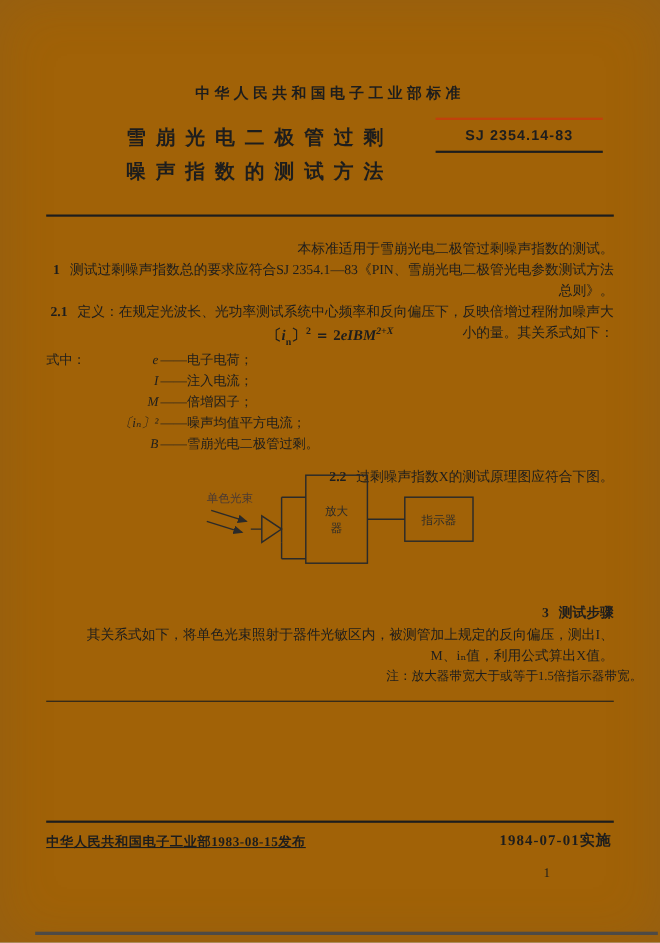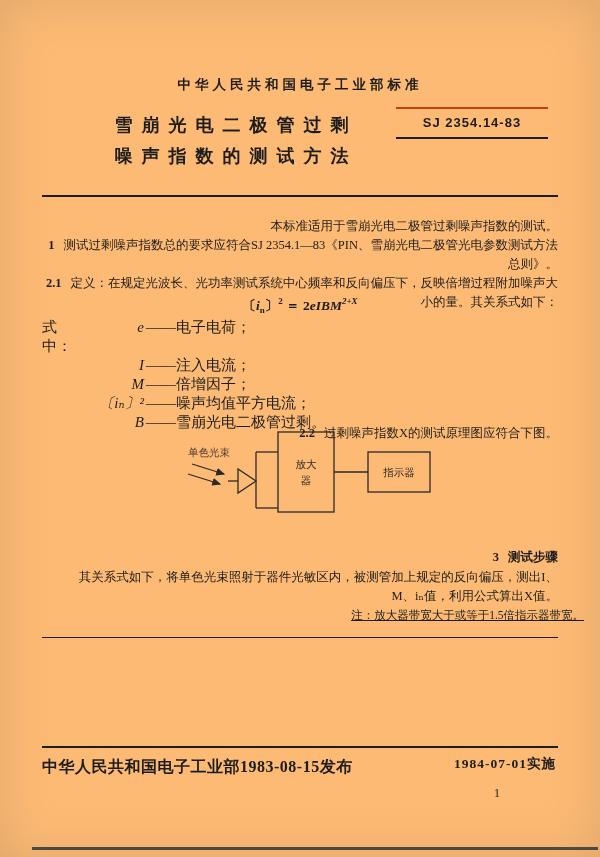--- a/index.html
+++ b/index.html
@@ -1,18 +1,18 @@
 <!DOCTYPE html>
 <html><head>
 <meta charset="utf-8">
 <style>
   html,body { margin:0; padding:0; background:#cfcdc9; }
   .page {
     position:relative; width:600px; height:857px; margin:0 auto;
-    background:#fdba74; color:#1d1d1d; overflow:hidden;
+    background:#a16207; color:#1d1d1d; overflow:hidden;
     font-family:"Liberation Serif","DejaVu Serif",serif;
     box-shadow: inset 0 0 50px rgba(90,85,78,0.18);
   }
   .org {
     position:absolute; top:76px; left:0; right:0; text-align:center;
     font-size:13.5px; font-weight:bold; letter-spacing:4px;
   }
   .titles {
     position:absolute; top:110px; left:86px; width:300px; text-align:center;
     font-weight:bold; font-size:18px; letter-spacing:9px; line-height:31px;
@@ -37,36 +37,36 @@
   .bold { font-weight:bold; }
   .formula {
     position:absolute; top:296px; left:0; right:0; text-align:center;
     font-size:13.5px;
     font-weight:bold;
   }
   .formula .var { font-style:italic; }
   .formula sup, .formula sub { font-size:9px; }
   .defs {
     position:absolute; top:318px; left:42px; width:516px;
-    font-size:15px; line-height:19px;
+    font-size:12px; line-height:19px;
   }
   .def-row { display:flex; }
   .where-label { width:44px; flex:none; }
   .sp { width:44px; flex:none; }
   .def-sym { width:58px; flex:none; text-align:right; font-style:italic; padding-right:2px; }
   .diagram { position:absolute; top:424px; left:42px; width:516px; height:100px; }
   .diagram-svg line, .diagram-svg rect, .diagram-svg polygon, .diagram-svg path.wire {
     stroke:#2a2a2a; fill:none; stroke-width:1.3;
   }
   .dlab { font-size:10.5px; fill:#2a2a2a; font-family:"Liberation Serif","DejaVu Serif",serif; }
   .beam-lab { fill:#4a3a34; }
-  .note-line { font-size:11.5px; padding-left:26px;text-decoration:underline; }
+  .note-line { font-size:11.5px; padding-left:26px; }
   .footer-left {
     position:absolute; top:757px; left:42px;
-    font-size:16px; font-weight:bold; letter-spacing:0.5px;
+    font-size:12px; font-weight:bold; letter-spacing:0.5px;text-decoration:underline;
   }
   .footer-right {
     position:absolute; top:755px; right:44px;
     font-size:13.5px; font-weight:bold; letter-spacing:1px;
   }
   .page-num { position:absolute; top:786px; left:494px; font-size:12px; }
   .bottom-edge { position:absolute; top:847px; left:32px; width:566px; height:3px; background:#4d4a46; }
 </style>
 </head>
 <body>

